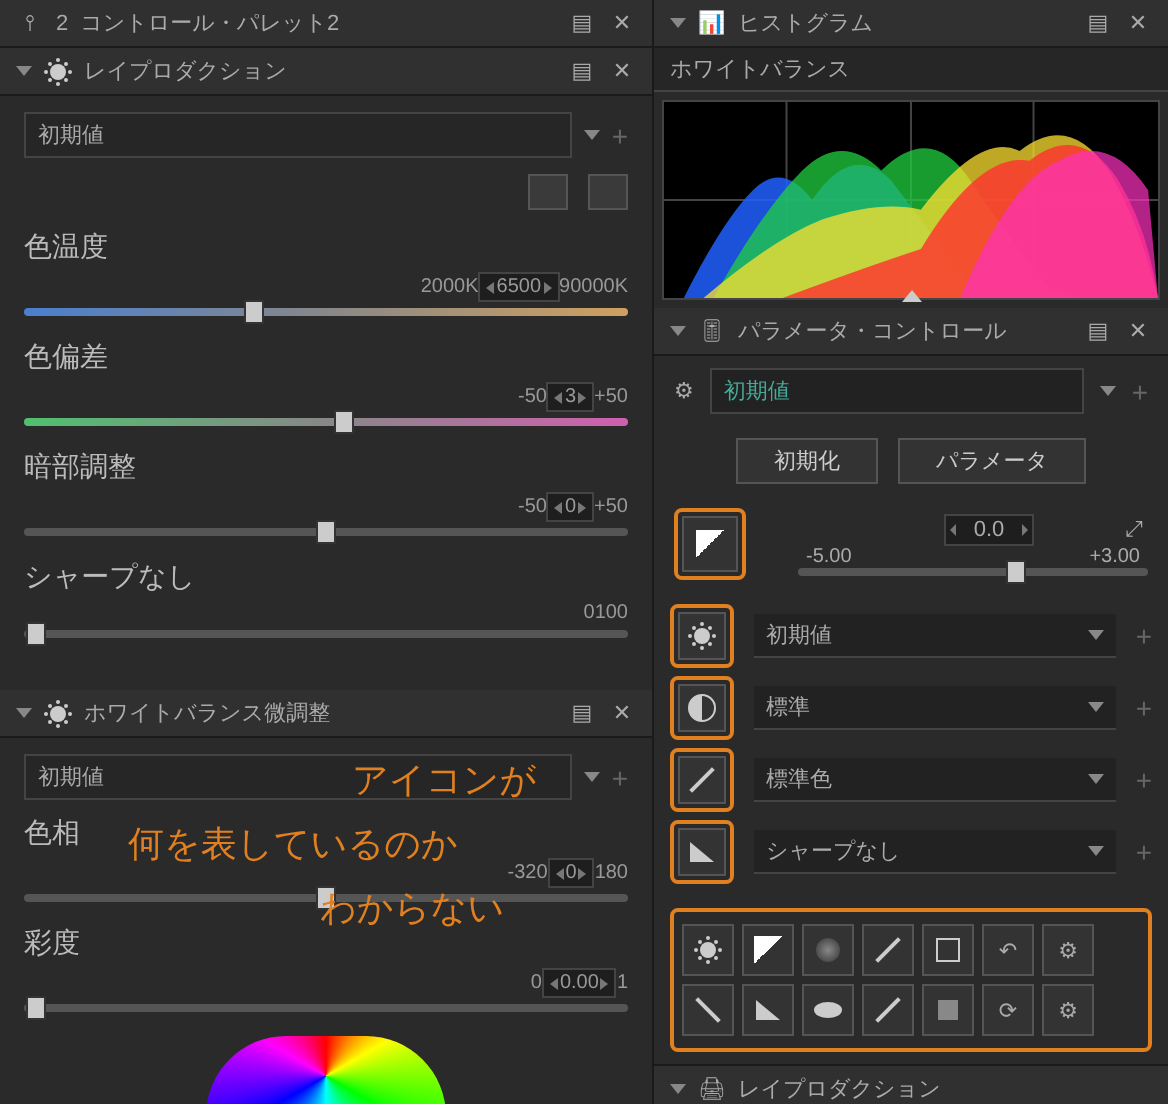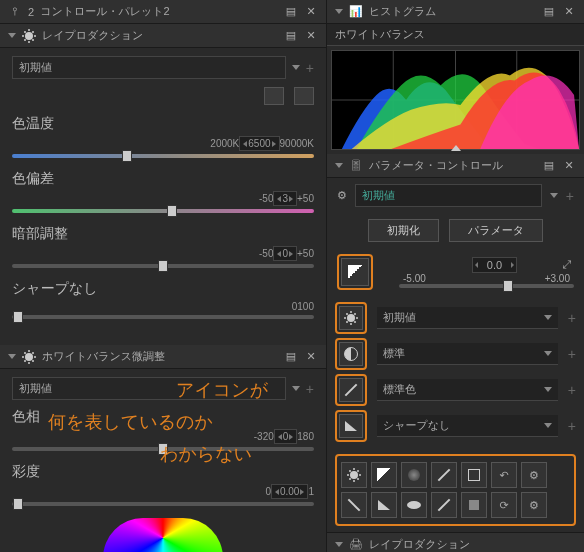--- a/index.html
+++ b/index.html
@@ -179,21 +179,21 @@
       </div>
       <div class="track">
           <div class="handle" style="left:2%"></div>
         </div>
     </div>
 
     <div class="color-wheel"></div>
   </div>
 
   <div class="annotation" style="top:378px; left:176px">アイコンが</div>
-  <div class="annotation" style="top:410px; left:48px">何を表しているのか</div>
+  <div class="annotation" style="top:410px; left:64px">何を表しているのか</div>
   <div class="annotation" style="top:442px; left:160px">わからない</div>
 </div>
 
 <div class="col-right">
   <div class="panel-hdr">
     <span class="chev"></span>
     <span class="ico">📊</span>
     <span>ヒストグラム</span>
     <span class="icons">
       <span class="ico">▤</span>

